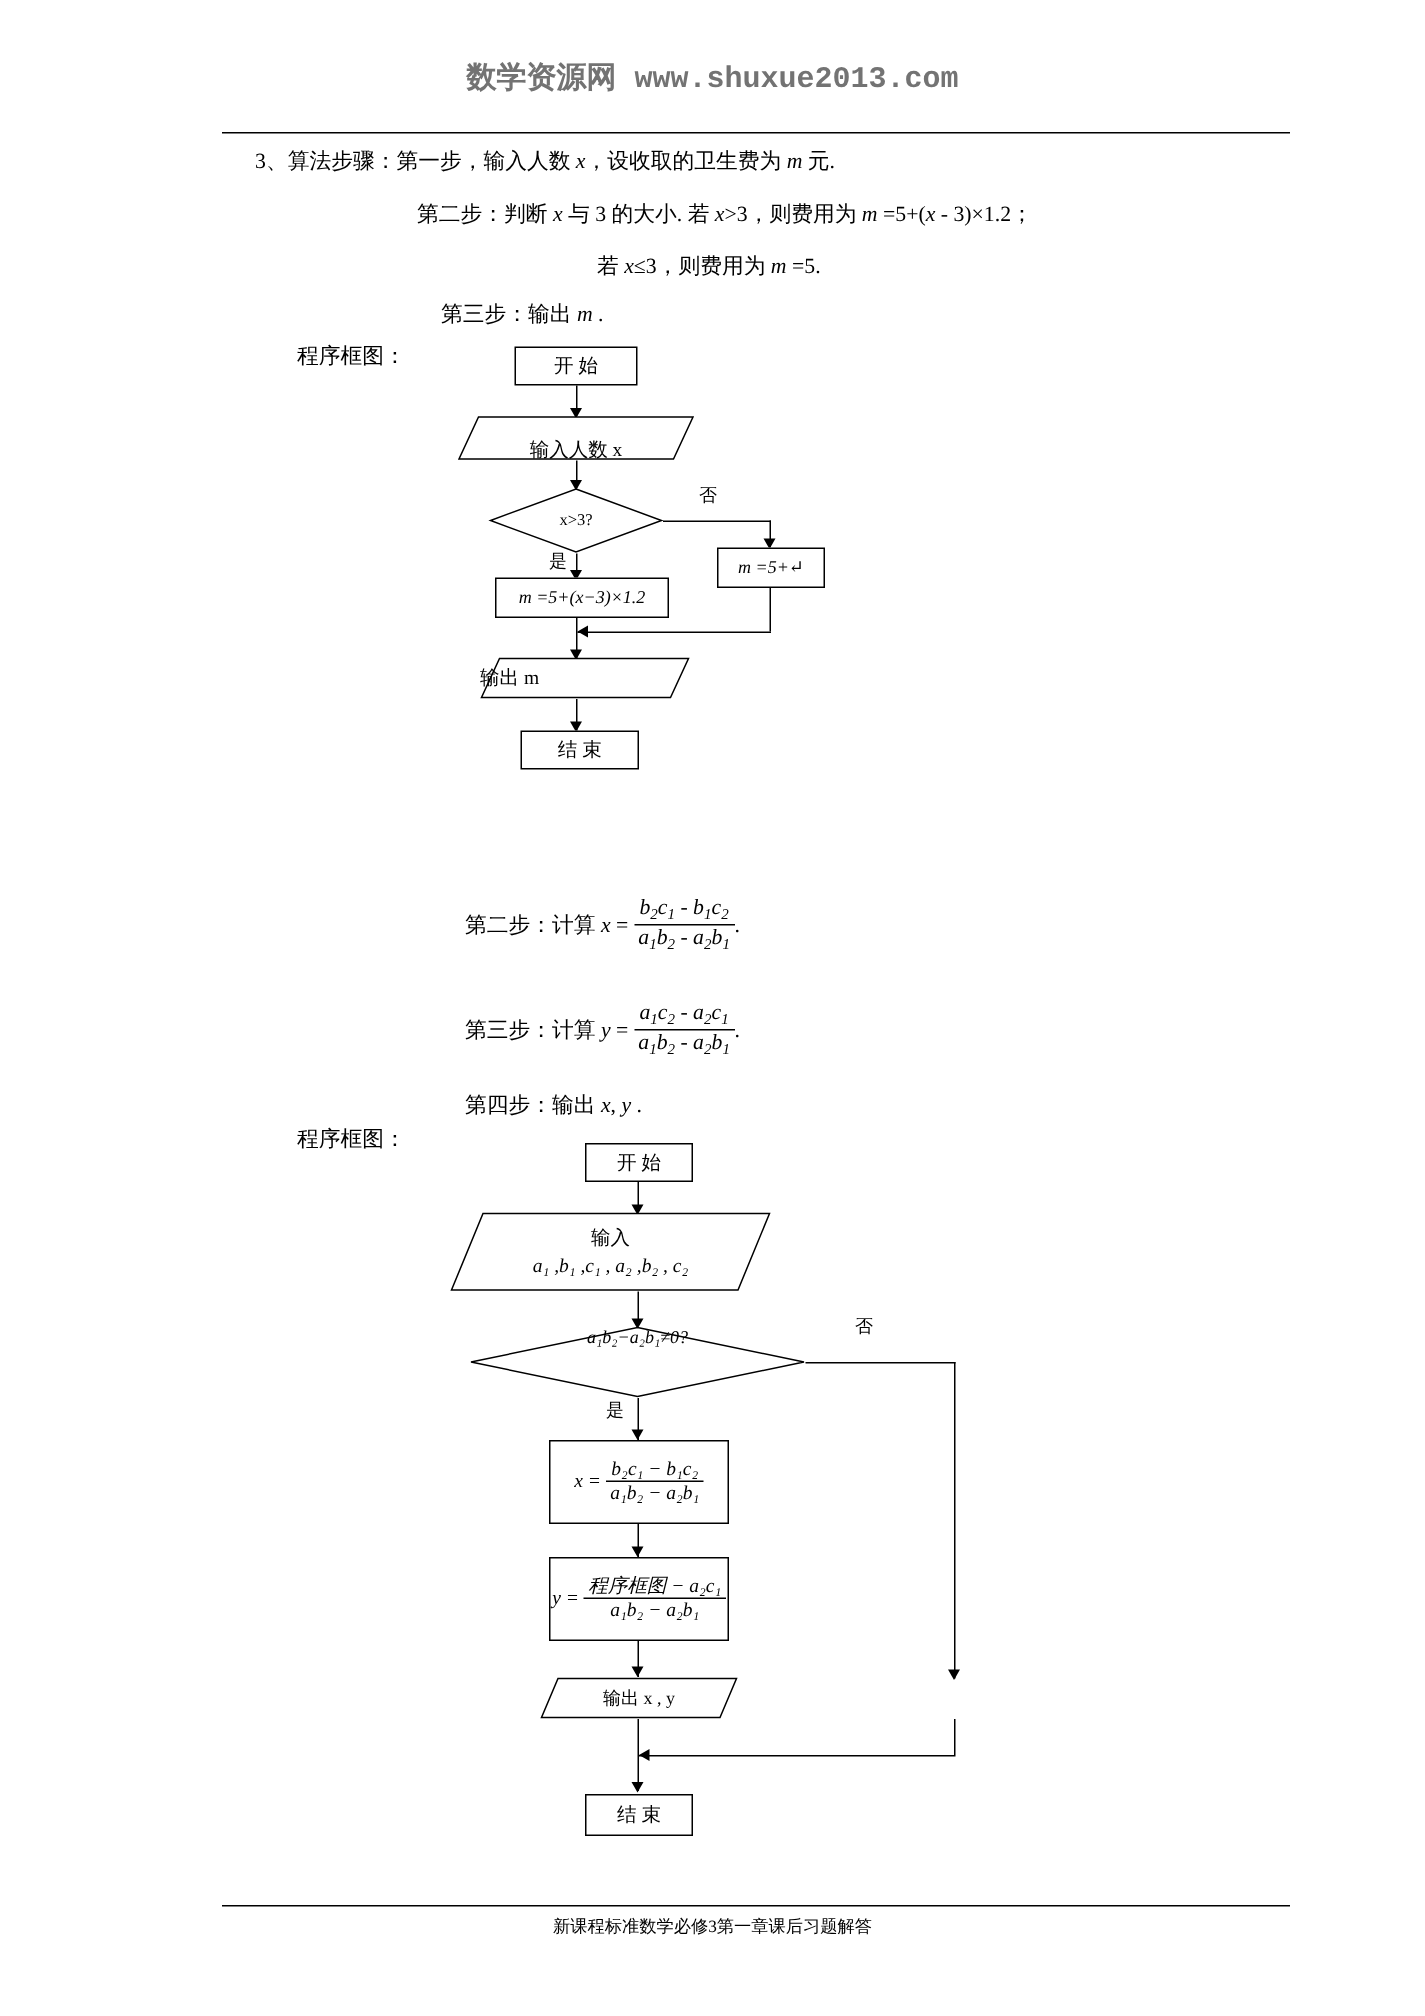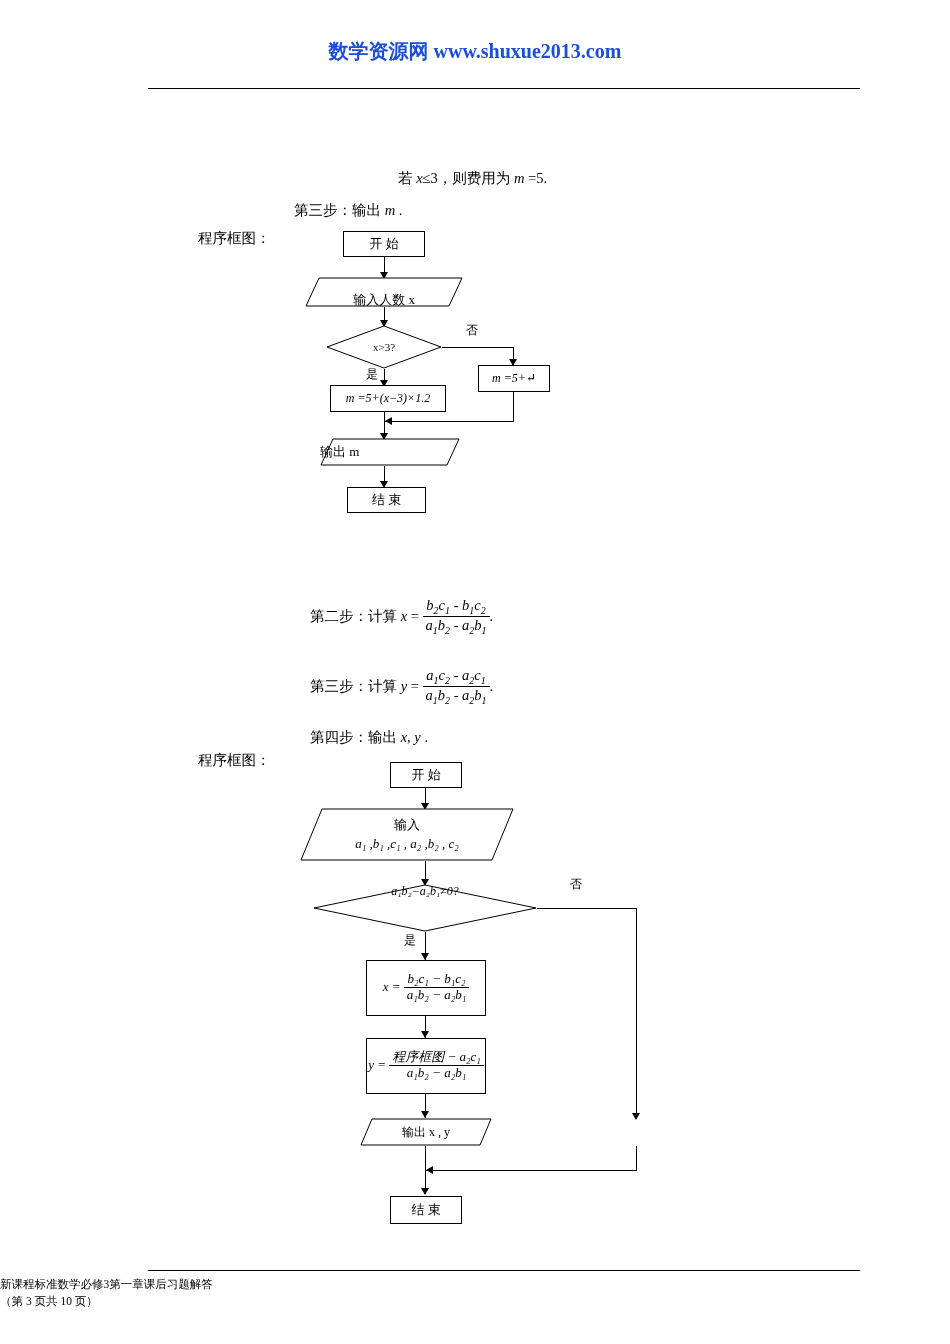--- a/index.html
+++ b/index.html
@@ -19,24 +19,24 @@
     position: relative;
     width: 950px;
     height: 1344px;
   }
   .hdr {
     position: absolute;
     top: 38px;
     left: 0;
     width: 950px;
     text-align: center;
-    color: #1d4ed8;
+    color: #737373;
     font-weight: bold;
     font-size: 20px;
-    font-family: Liberation Serif, serif;
+    font-family: Liberation Mono, monospace;
     letter-spacing: 0px;
   }
   .hdr-rule {
     position: absolute;
     top: 88px;
     left: 148px;
     width: 712px;
     border-top: 1px solid #000;
   }
   .txt {
@@ -99,40 +99,47 @@
   .arrow-l {
     position: absolute;
     width: 0; height: 0;
     border-top: 4px solid transparent;
     border-bottom: 4px solid transparent;
     border-right: 7px solid #000;
   }
   .footer {
     position: absolute;
     width: 950px;
+    text-align: center;
     font-size: 11.5px;
     font-family: "Liberation Serif", serif;
   }
   .footer-rule {
     position: absolute;
     left: 148px;
     width: 712px;
     border-top: 1px solid #000;
   }
   svg { display: block; overflow: visible; }
 </style>
 </head>
 <body>
 
 <div class="page">
 
   <div class="hdr">数学资源网 www.shuxue2013.com</div>
   <div class="hdr-rule"></div>
 
-
+  <div class="txt" style="top:98px; left:170px;">
+    3、算法步骤：第一步，输入人数<span class="it"> x</span>，设收取的卫生费为<span class="it"> m </span>元.
+  </div>
+
+  <div class="txt" style="top:133px; left:278px;">
+    第二步：判断<span class="it"> x </span>与 3 的大小<span>. 若 </span><span class="it">x</span>&gt;3，则费用为<span class="it"> m </span>=5+(<span class="it">x</span> - 3)×1.2；
+  </div>
 
   <div class="txt" style="top:168px; left:398px;">
     若<span class="it"> x</span>≤3，则费用为<span class="it"> m </span>=5.
   </div>
 
   <div class="txt" style="top:200px; left:294px;">
     第三步：输出<span class="it"> m </span>.
   </div>
 
   <div class="txt" style="top:228px; left:198px;">程序框图：</div>
@@ -305,15 +312,14 @@
   <div class="arrow-l" style="top:1166px; left:426px;"></div>
   <div class="line vline" style="top:1170px; left:425px; height:24px;"></div>
   <div class="arrow-d" style="top:1188px; left:421px;"></div>
 
   <div class="shape rect" style="top:1196px; left:390px; width:72px; height:28px;">
     <span>结  束</span>
   </div>
 
   <div class="footer-rule" style="top:1270px;"></div>
   <div class="footer" style="top:1277px;">新课程标准数学必修3第一章课后习题解答</div>
-  <div class="footer" style="top:1294px;">（第 3 页共 10 页）</div>
 
 </div>
 
 </body></html>

